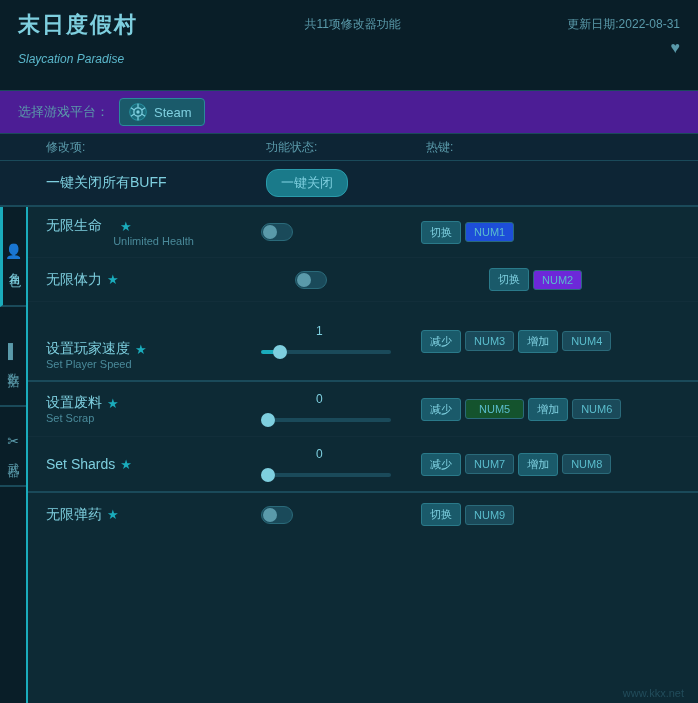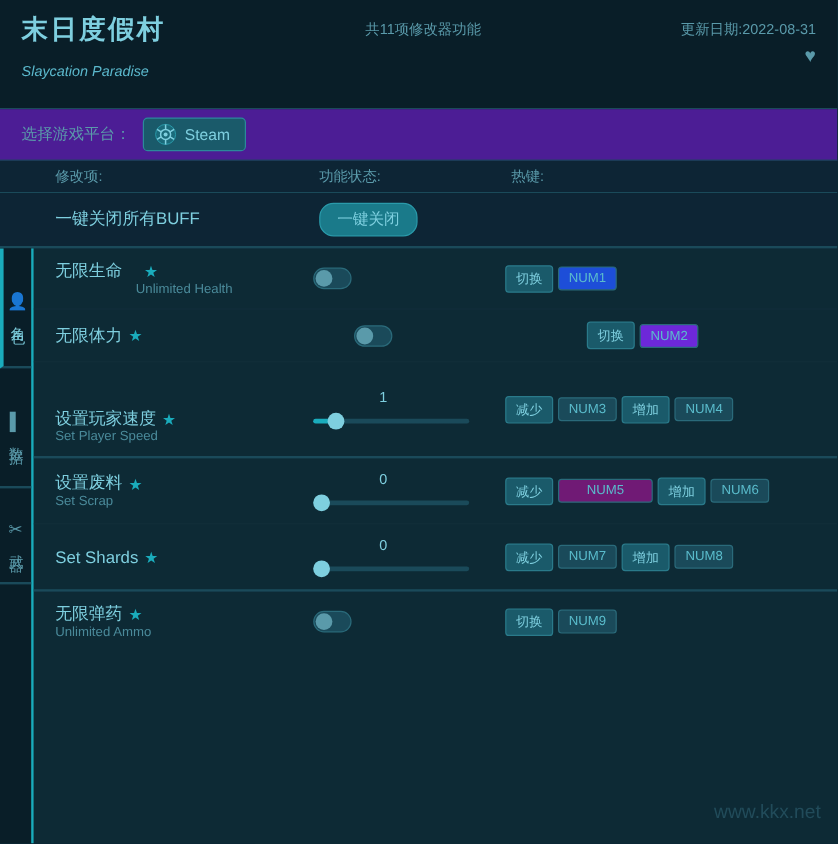--- a/index.html
+++ b/index.html
@@ -152,21 +152,21 @@
               <span style="color:#1aacbc;font-size:13px;">★</span>
             </div>
             <div style="font-size:11px;color:#4a8a9a;">Set Scrap</div>
           </div>
           <div style="position:relative;padding-top:16px;">
             <span style="font-size:12px;color:#7ecfdf;position:absolute;top:0;left:55px;">0</span>
             <input type="range" min="0" max="100" value="0" style="appearance: none; width: 130px; height: 4px; background: rgb(26, 74, 90); border-radius: 2px; outline: none; cursor: pointer;">
           </div>
           <div style="display:flex;align-items:center;gap:4px;flex-wrap:wrap;">
             <button style="background:#1a5a6a;border:1px solid #2a7a8a;border-radius:3px;color:#7ecfdf;font-size:11px;padding:3px 8px;cursor:pointer;">减少</button>
-            <button style="background:#701a75;border:1px solid #2a6a7a;border-radius:3px;color:#5abccc;font-size:11px;padding:3px 23px;cursor:pointer;">NUM5</button>
+            <button style="background:#14532d;border:1px solid #2a6a7a;border-radius:3px;color:#5abccc;font-size:11px;padding:3px 13px;cursor:pointer;">NUM5</button>
             <button style="background:#1a5a6a;border:1px solid #2a7a8a;border-radius:3px;color:#7ecfdf;font-size:11px;padding:3px 8px;cursor:pointer;">增加</button>
             <button style="background:#1a4a5a;border:1px solid #2a6a7a;border-radius:3px;color:#5abccc;font-size:11px;padding:3px 8px;cursor:pointer;">NUM6</button>
           </div>
         </div>
 
         <div style="display:grid;grid-template-columns:215px 160px 1fr;padding:10px 18px;align-items:center;">
           <div>
             <div style="font-size:14px;color:#7ecfdf;display:flex;align-items:center;gap:5px;">
               <span>Set Shards</span>
               <span style="color:#1aacbc;font-size:13px;">★</span>
@@ -186,36 +186,35 @@
       </div>
 
       <div>
 
         <div style="display:grid;grid-template-columns:215px 160px 1fr;padding:10px 18px;align-items:center;">
           <div>
             <div style="font-size:14px;color:#7ecfdf;display:flex;align-items:center;gap:5px;">
               <span>无限弹药</span>
               <span style="color:#1aacbc;font-size:13px;">★</span>
             </div>
-            <div style="font-size:11px;color:#4a8a9a;">Unlimited Ammo</div>
           </div>
           <div style="width:32px;height:18px;background:#1a4a5a;border-radius:9px;position:relative;cursor:pointer;border:1px solid #2a6a7a;">
             <div style="width:14px;height:14px;background:#5a9aaa;border-radius:50%;position:absolute;top:1px;left:1px;"></div>
           </div>
           <div style="display:flex;align-items:center;gap:4px;">
             <button style="background:#1a5a6a;border:1px solid #2a7a8a;border-radius:3px;color:#7ecfdf;font-size:11px;padding:3px 8px;cursor:pointer;">切换</button>
             <button style="background:#1a4a5a;border:1px solid #2a6a7a;border-radius:3px;color:#5abccc;font-size:11px;padding:3px 8px;cursor:pointer;">NUM9</button>
           </div>
         </div>
       </div>
 
     </div>
   </div>
 
-  <div style="position:absolute;bottom:16px;right:14px;font-size:16px;color:#2a5a6a;opacity:0.7;">www.kkx.net</div>
+  <div style="position:absolute;bottom:4px;right:14px;font-size:11px;color:#2a5a6a;opacity:0.7;">www.kkx.net</div>
 
 </div>
 
 <style>
   input[type=range]::-webkit-slider-thumb {
     -webkit-appearance: none;
     appearance: none;
     width: 14px;
     height: 14px;
     background: #7ecfdf;

